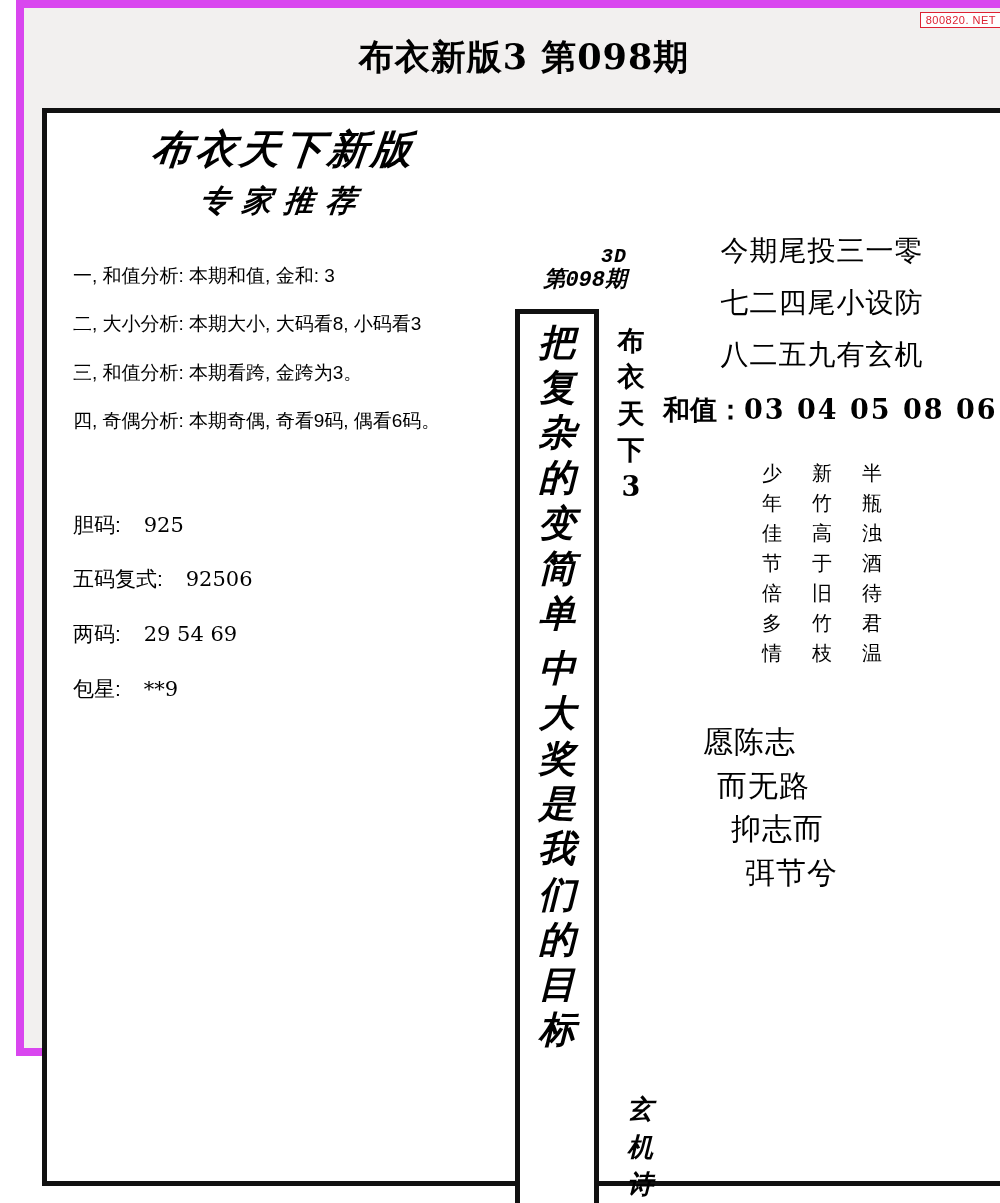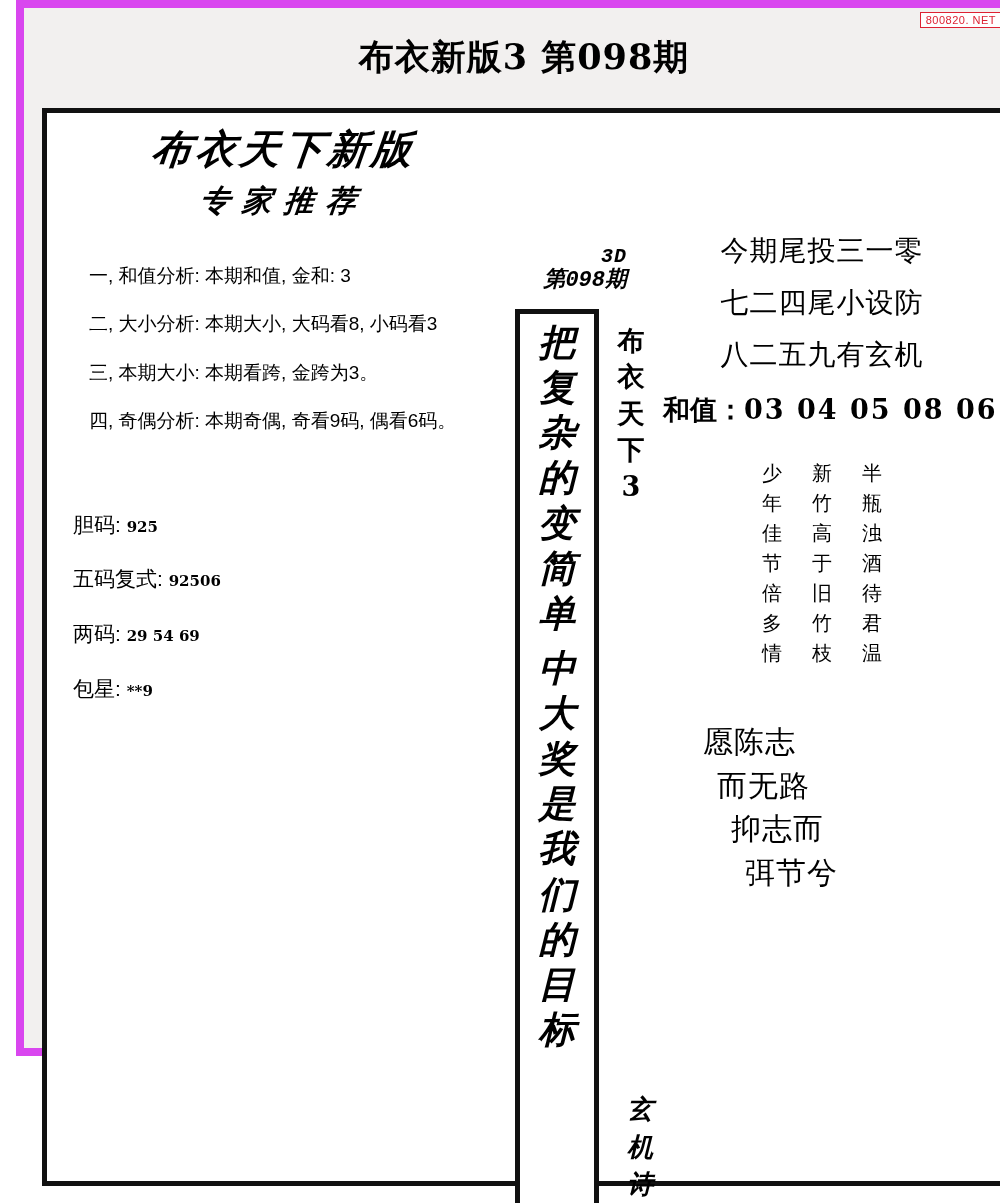--- a/index.html
+++ b/index.html
@@ -81,43 +81,42 @@
     font-size: 30px;
     letter-spacing: 12px;
     font-style: italic;
     text-align: center;
     margin-top: 10px;
     transform: skewX(-6deg);
   }
   .analysis {
     margin-top: 30px;
     padding-left: 4px;
-    margin-left: 16px;
   }
   .analysis-line {
     font-size: 19px;
     line-height: 2.55;
     font-family: "Liberation Sans", sans-serif;
     white-space: nowrap;
   }
   .picks {
     margin-top: 52px;
     padding-left: 4px;
   }
   .pick-line {
     font-size: 21px;
     line-height: 2.6;
     white-space: nowrap;
   }
   .pick-line .lbl { font-family: "Liberation Sans", sans-serif; }
   .pick-line .val {
     font-family: "DejaVu Serif", serif;
-    font-weight: bold;
-    font-size: 15px;
-    margin-left: 0;
+    font-weight: normal;
+    font-size: 21px;
+    margin-left: 17px;
   }
 
   
   .banner {
     position: absolute;
     left: 468px;
     top: 196px;
     width: 84px;
     height: 900px;
     border: 5px solid #111;
@@ -255,21 +254,21 @@
 
   <div class="inner-frame">
 
     <div class="left-col">
       <div class="brush-title">布衣天下新版</div>
       <div class="brush-sub">专家推荐</div>
 
       <div class="analysis">
         <div class="analysis-line">一, 和值分析: 本期和值, 金和: 3</div>
         <div class="analysis-line">二, 大小分析: 本期大小, 大码看8, 小码看3</div>
-        <div class="analysis-line">三, 本期大小: 本期看跨, 金跨为3。</div>
+        <div class="analysis-line">三, 和值分析: 本期看跨, 金跨为3。</div>
         <div class="analysis-line">四, 奇偶分析: 本期奇偶, 奇看9码, 偶看6码。</div>
       </div>
 
       <div class="picks">
         <div class="pick-line">
           <span class="lbl">胆码:</span>
           <span class="val">925</span>
         </div>
         <div class="pick-line">
           <span class="lbl">五码复式:</span>

